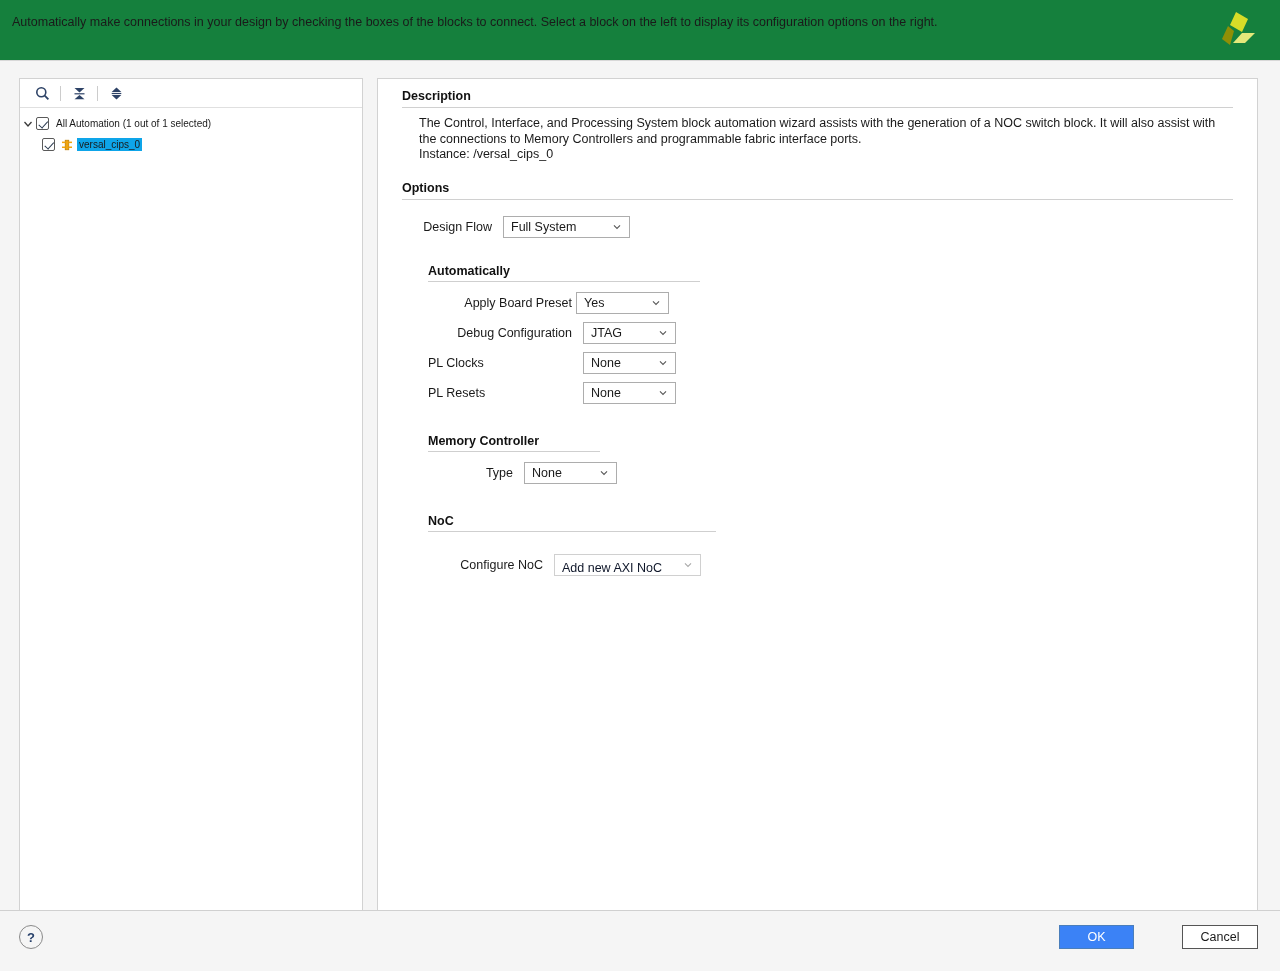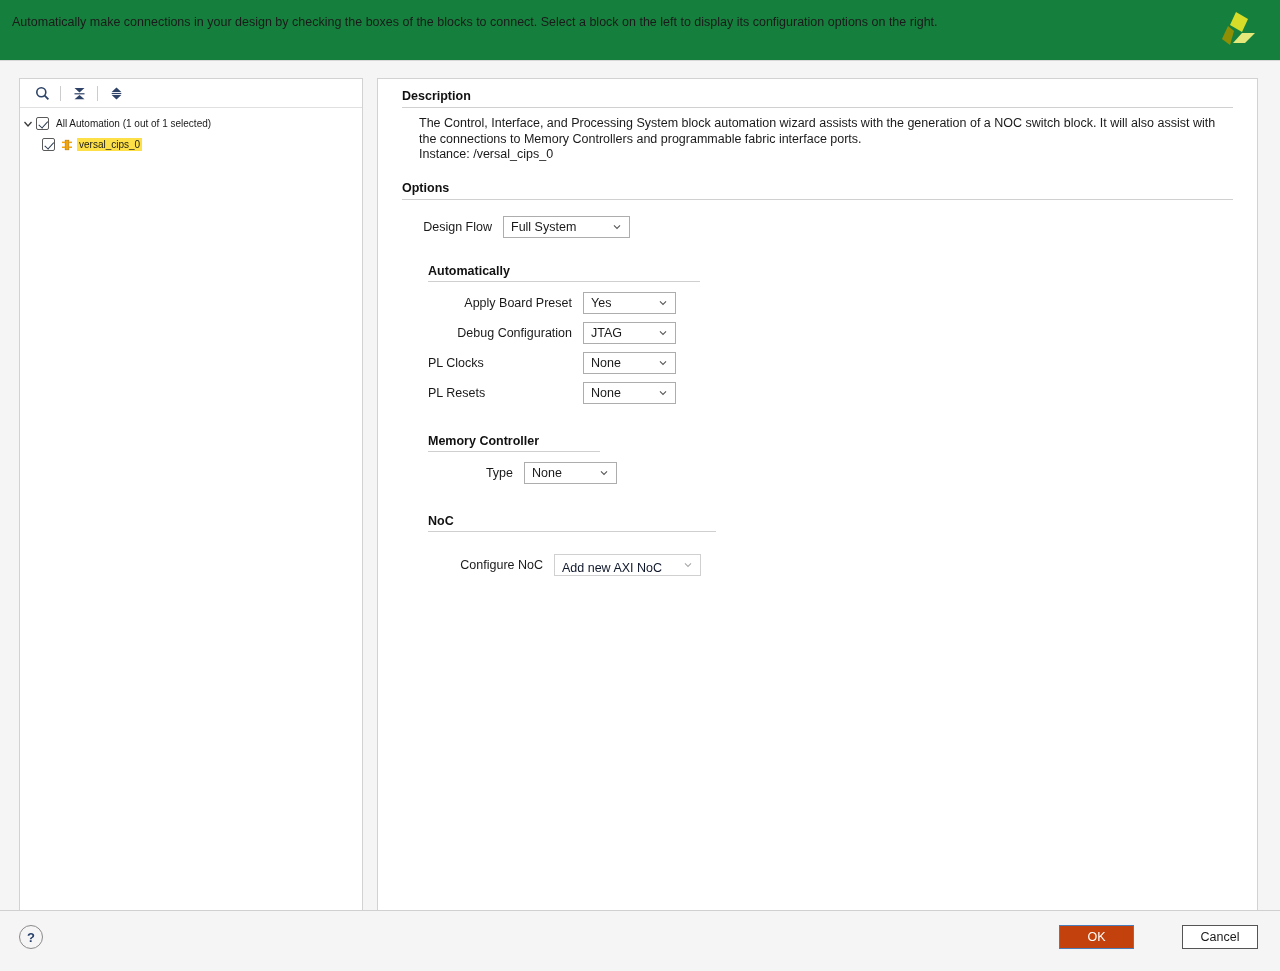--- a/index.html
+++ b/index.html
@@ -119,21 +119,21 @@
     border: solid #27374d;
     border-width: 0 1.8px 1.8px 0;
     transform: rotate(42deg);
   }
   .tree-label {
     font-size: 10px;
     color: #1a1a1a;
     padding: 1px 2px;
   }
   .tree-label.selected {
-    background: #fde047;
+    background: #0ea5e9;
   }
   .ip-icon {
     width: 14px;
     height: 14px;
     margin-right: 3px;
     flex: none;
   }
 
   
   .opt-panel {
@@ -251,21 +251,21 @@
     font-size: 12.5px;
     display: flex;
     align-items: center;
     justify-content: center;
     box-sizing: border-box;
     cursor: default;
   }
   .btn-ok {
     right: 146px;
     width: 75px;
-    background: #c2410c;
+    background: #3b82f6;
     color: #ffffff;
     border: 1px solid #4a7ebb;
   }
   .btn-cancel {
     right: 22px;
     width: 76px;
     background: #ffffff;
     color: #1a1a1a;
     border: 1px solid #555555;
   }
@@ -367,21 +367,21 @@
 
     <div class="group" style="margin-left:26px; width:272px; margin-top:22px;">
       <div class="group-title">Automatically</div>
       <div class="group-rule"></div>
     </div>
 
     <div style="margin-left:26px; margin-top:6px;">
 
       <div class="row">
         <span class="row-label" style="width:144px;">Apply Board Preset</span>
-        <div class="combo" style="width:93px; margin-left:11px;">
+        <div class="combo" style="width:93px; margin-left:4px;">
           <span>Yes</span>
           <svg class="chev" viewBox="0 0 10 10">
             <polyline points="1.2,3 5,6.8 8.8,3" fill="none" stroke="#555" stroke-width="1.3"></polyline>
           </svg>
         </div>
       </div>
 
       <div class="row">
         <span class="row-label" style="width:144px;">Debug Configuration</span>
         <div class="combo" style="width:93px; margin-left:11px;">

